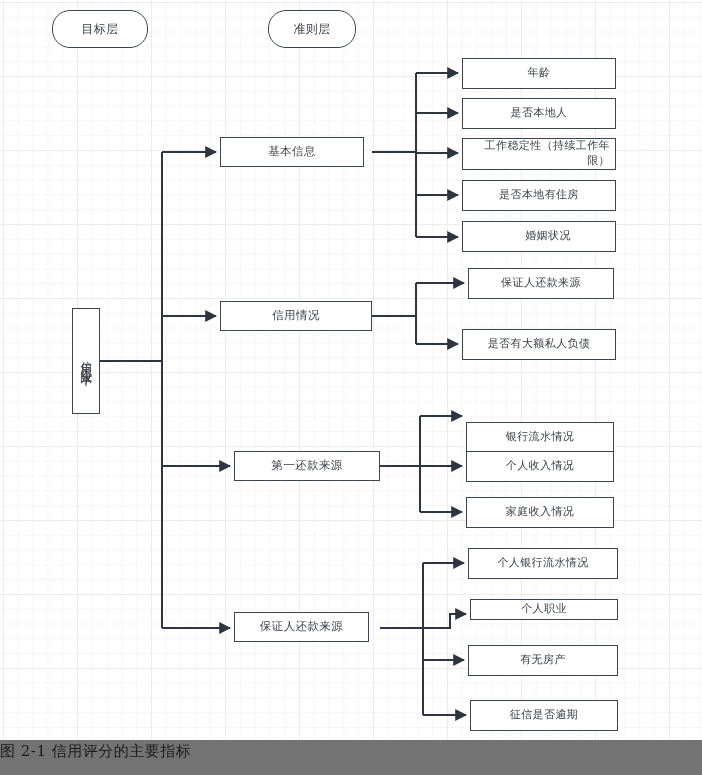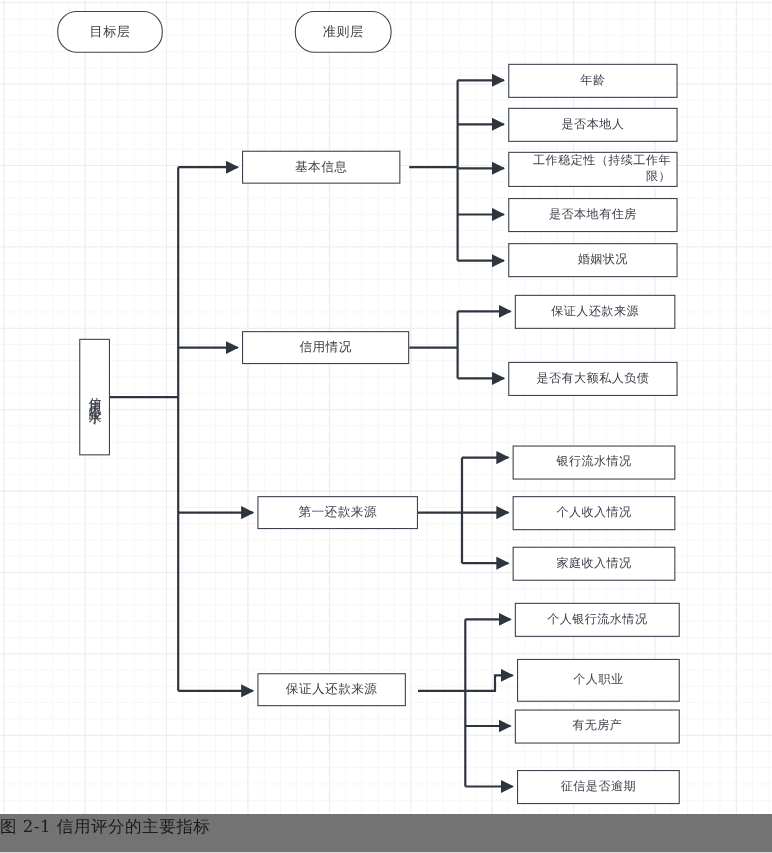--- a/index.html
+++ b/index.html
@@ -177,34 +177,34 @@
     <span>婚姻状况</span>
   </div>
 
   <div class="node rect sub" style="left:468px;top:268px;width:146px;height:31px;">
     <span>保证人还款来源</span>
   </div>
   <div class="node rect sub" style="left:462px;top:329px;width:154px;height:31px;">
     <span>是否有大额私人负债</span>
   </div>
 
-  <div class="node rect sub" style="left:466px;top:405px;width:148px;height:31px;">
+  <div class="node rect sub" style="left:466px;top:422px;width:148px;height:31px;">
     <span>银行流水情况</span>
   </div>
   <div class="node rect sub" style="left:466px;top:451px;width:148px;height:31px;">
     <span>个人收入情况</span>
   </div>
   <div class="node rect sub" style="left:466px;top:497px;width:148px;height:31px;">
     <span>家庭收入情况</span>
   </div>
 
   <div class="node rect sub" style="left:468px;top:548px;width:150px;height:31px;">
     <span>个人银行流水情况</span>
   </div>
-  <div class="node rect sub" style="left:470px;top:599px;width:148px;height:39px;">
+  <div class="node rect sub" style="left:470px;top:599px;width:148px;height:21px;">
     <span>个人职业</span>
   </div>
   <div class="node rect sub" style="left:468px;top:645px;width:150px;height:31px;">
     <span>有无房产</span>
   </div>
   <div class="node rect sub" style="left:470px;top:700px;width:148px;height:31px;">
     <span>征信是否逾期</span>
   </div>
 
   <div id="caption">图 2-1  信用评分的主要指标</div>

